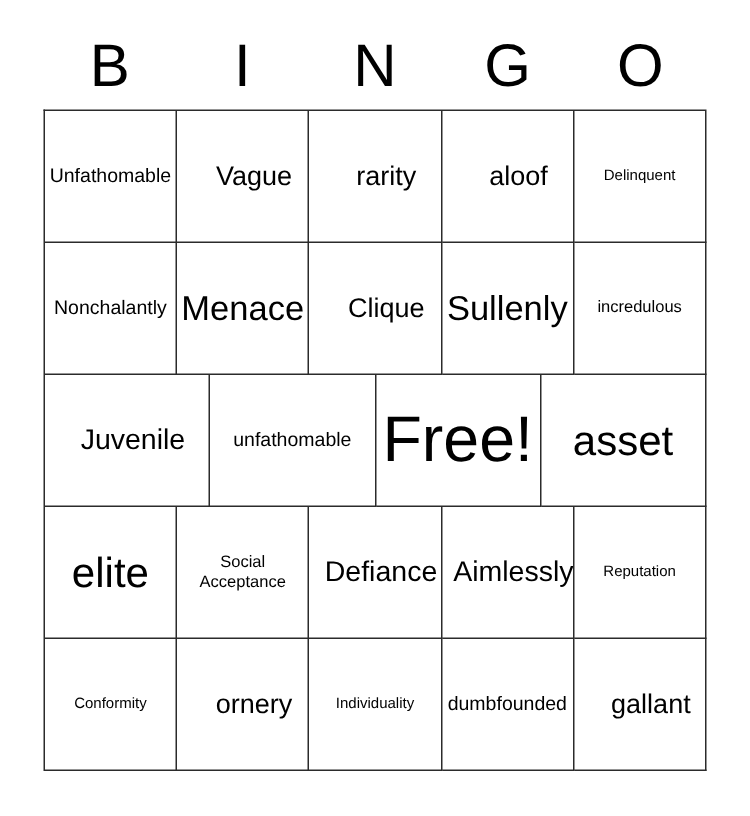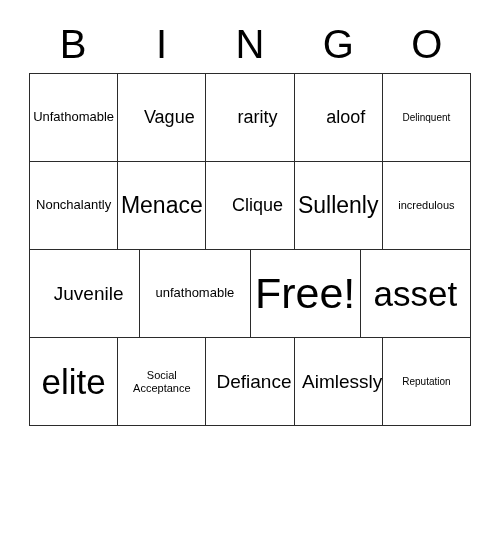--- a/index.html
+++ b/index.html
@@ -68,21 +68,21 @@
     font-family: "Liberation Sans", sans-serif;
     font-weight: 400;
   }
   
   .s-xs  span { font-size: 13px; }
   .s-sm  span { font-size: 11px; }
   .s-md  span { font-size: 10px; }
   .s-lg  span { font-size: 19px; margin-left: 8px; }
   .s-xl  span { font-size: 23px; }
   .s-xxl span { font-size: 18px; margin-left: 15px; }
-  .s-huge span { font-size: 35px; }
+  .s-huge span { font-size: 28px; }
   .s-free span { font-size: 43px; }
 </style>
 </head>
 <body>
 
 <div id="card">
 
   <div id="header-row">
     <div class="header-letter">B</div>
     <div class="header-letter">I</div>
@@ -155,15 +155,32 @@
           <span>Defiance</span>
         </div>
       <div class="cell s-lg">
           <span>Aimlessly</span>
         </div>
       <div class="cell s-md">
           <span>Reputation</span>
         </div>
     </div>
 
+    <div class="bingo-row">
+      <div class="cell s-md">
+          <span>Conformity</span>
+        </div>
+      <div class="cell s-xxl">
+          <span>ornery</span>
+        </div>
+      <div class="cell s-md">
+          <span>Individuality</span>
+        </div>
+      <div class="cell s-xs">
+          <span>dumbfounded</span>
+        </div>
+      <div class="cell s-xxl">
+          <span>gallant</span>
+        </div>
+    </div>
 
   </div>
 </div>
 
 </body></html>

